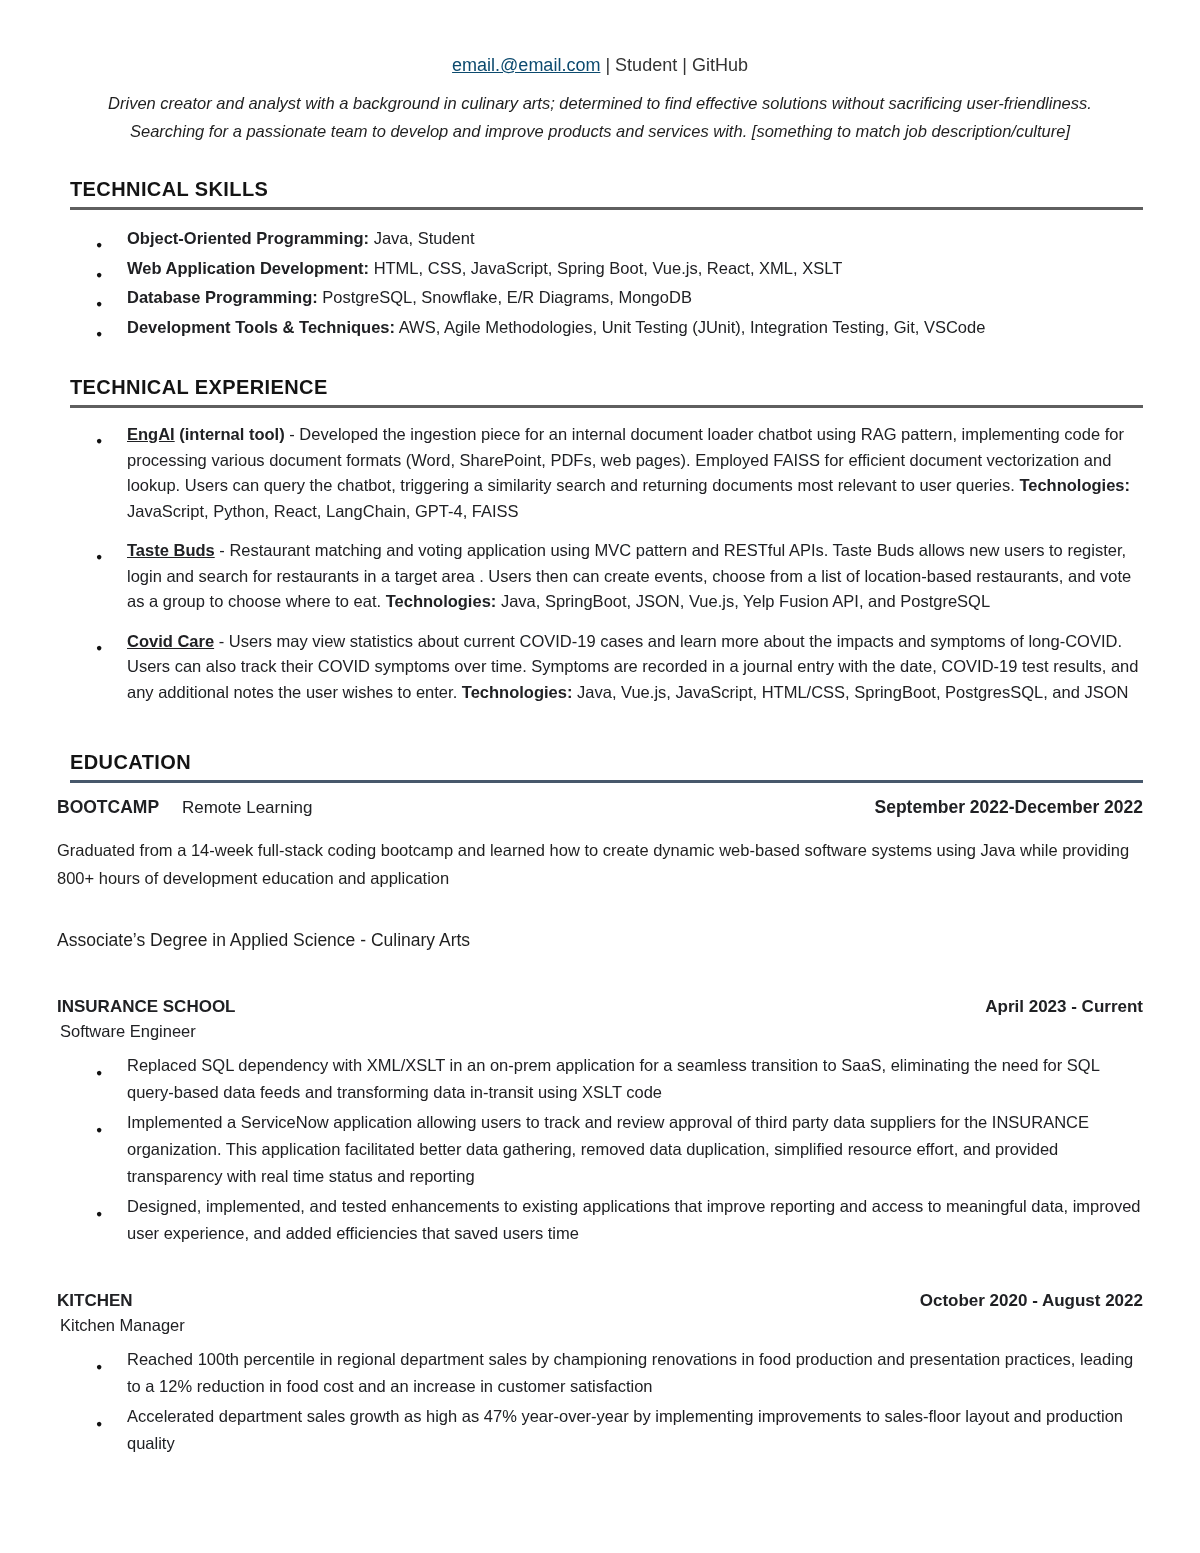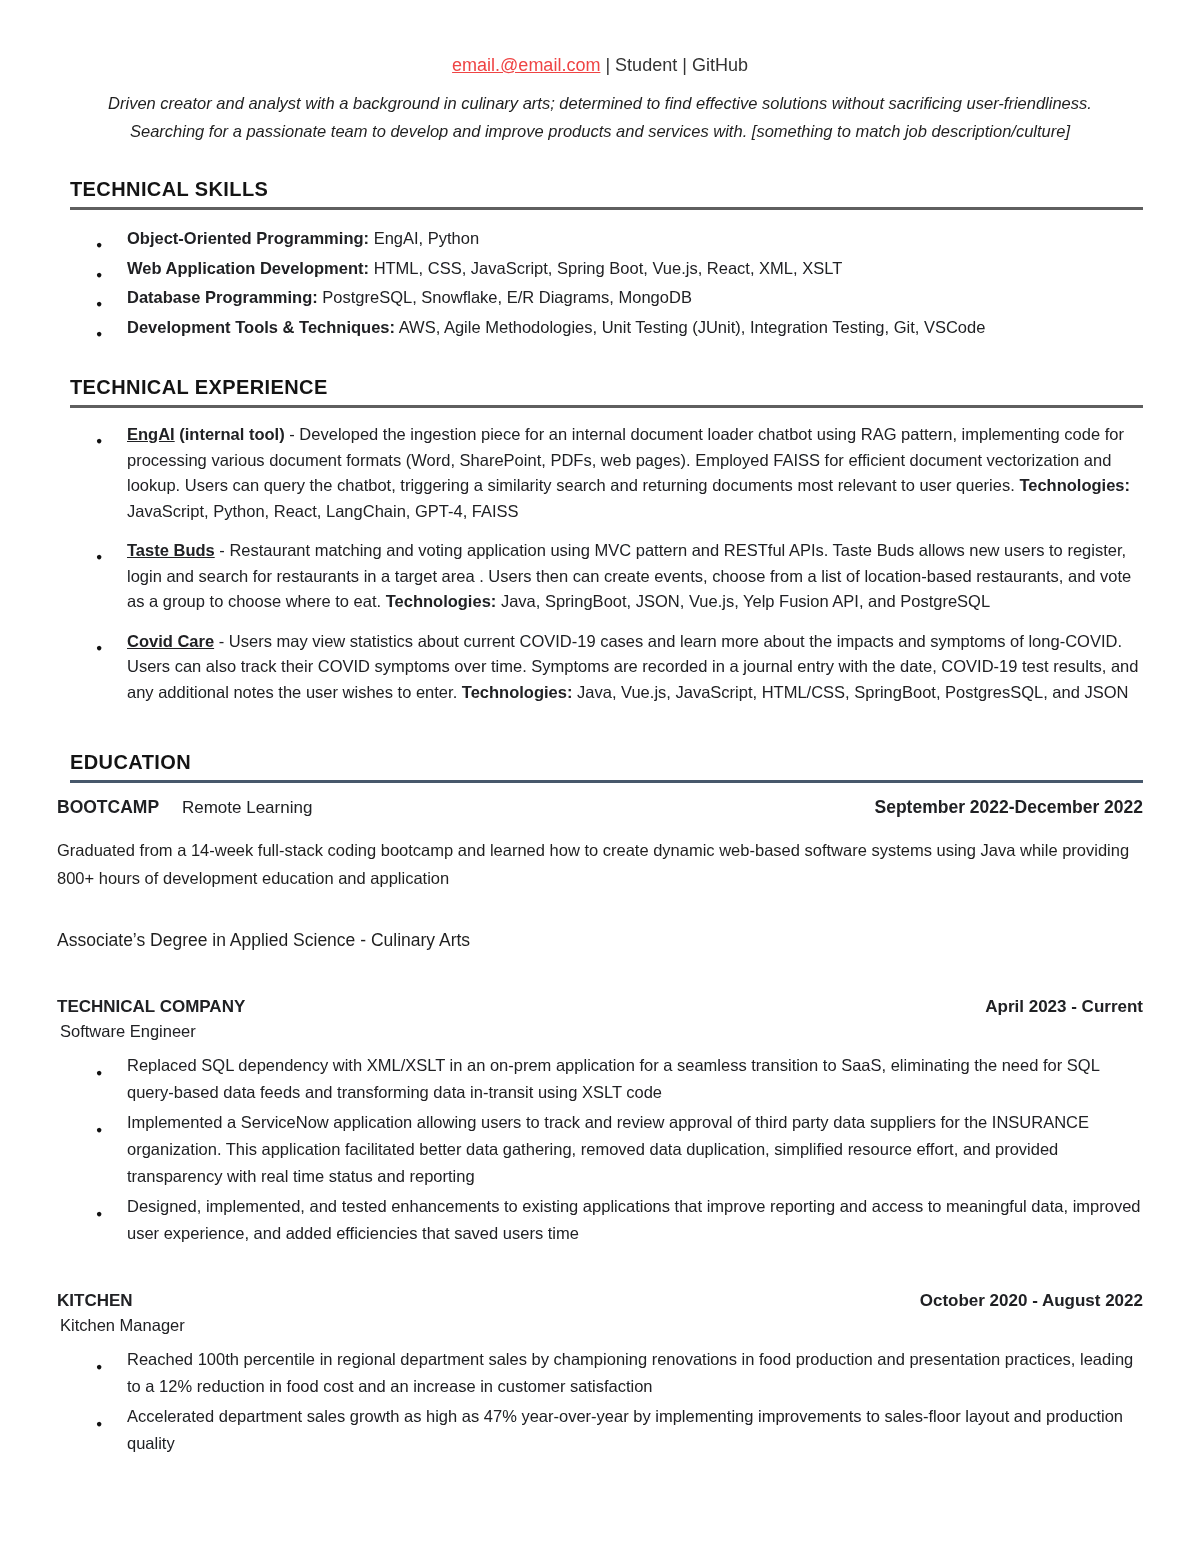--- a/index.html
+++ b/index.html
@@ -108,37 +108,37 @@
   .job ul.bullets > li { line-height: 27px; margin-bottom: 3px; }
   .job ul.bullets > li::before { top: 7px; }
   .first-section { margin-top: 33px; }
 </style>
 </head>
 <body>
 
 <div class="page">
 
   <div class="contact">
-    <a style="color: #ef4444;">email.@email.com</a>
+    <a style="color: #0c4a6e;">email.@email.com</a>
     <span>|</span>
     <span>Student</span>
     <span>|</span>
     <span>GitHub</span>
   </div>
   <div class="summary">
     <div>Driven creator and analyst with a background in culinary arts; determined to find effective solutions without sacrificing user-friendliness.</div>
     <div>Searching for a passionate team to develop and improve products and services with. [something to match job description/culture]</div>
   </div>
 
   <div class="section first-section">
     <div class="section-title rule" style="border-bottom-color: rgb(95, 95, 95);">TECHNICAL SKILLS</div>
     <ul class="bullets skills-list">
       <li>
         <span class="b">Object-Oriented Programming:</span>
-        <span>EngAI, Python</span>
+        <span>Java, Student</span>
       </li>
       <li>
         <span class="b">Web Application Development:</span>
         <span>HTML, CSS, JavaScript, Spring Boot, Vue.js, React, XML, XSLT</span>
       </li>
       <li>
         <span class="b">Database Programming:</span>
         <span>PostgreSQL, Snowflake, E/R Diagrams, MongoDB</span>
       </li>
       <li>
@@ -192,21 +192,21 @@
 
     <div class="edu-entry">
       <div class="entry-sub">Associate’s Degree in Applied Science - Culinary Arts</div>
     </div>
   </div>
 
   <div class="section section-work">
 
     <div class="job" style="margin-top:14px;">
       <div class="entry-head">
-        <span class="inst">TECHNICAL COMPANY</span>
+        <span class="inst">INSURANCE SCHOOL</span>
         <span class="dates">April 2023 - Current</span>
       </div>
       <div class="role">Software Engineer</div>
       <ul class="bullets">
         <li>Replaced SQL dependency with XML/XSLT in an on-prem application for a seamless transition to SaaS, eliminating the need for SQL query-based data feeds and transforming data in-transit using XSLT code</li>
         <li>Implemented a ServiceNow application allowing users to track and review approval of third party data suppliers for the INSURANCE organization. This application facilitated better data gathering, removed data duplication, simplified resource effort, and provided transparency with real time status and reporting</li>
         <li>Designed, implemented, and tested enhancements to existing applications that improve reporting and access to meaningful data, improved user experience, and added efficiencies that saved users time</li>
       </ul>
     </div>
 

